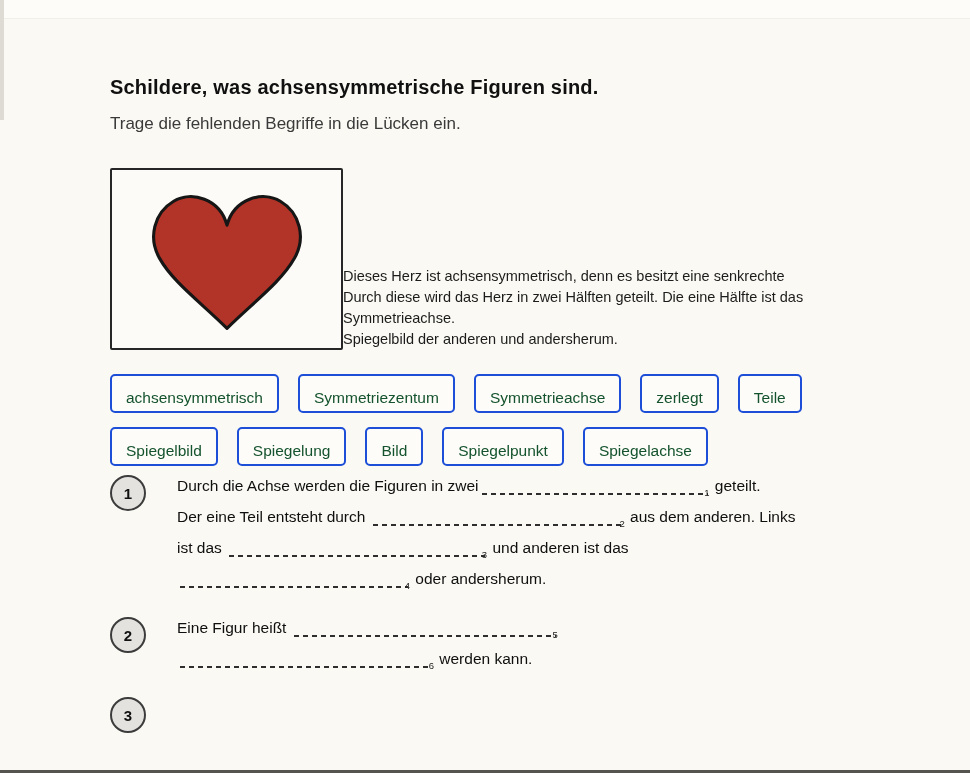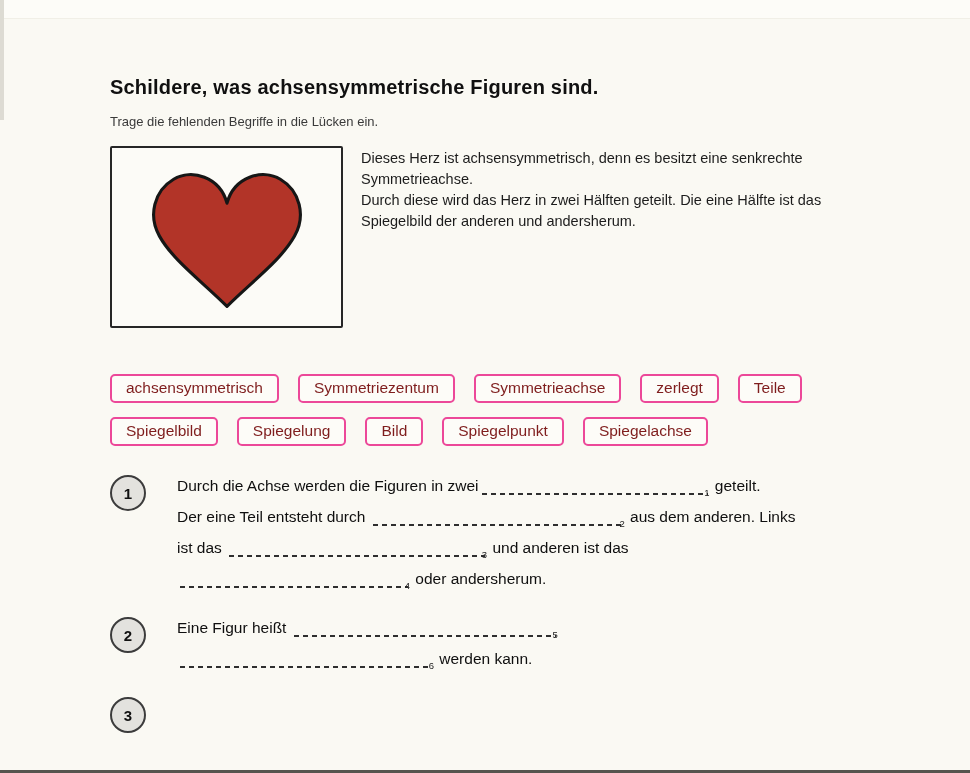--- a/index.html
+++ b/index.html
@@ -3,29 +3,29 @@
 <meta charset="utf-8">
 <style>
   html,body{margin:0;padding:0;}
   body{font-family:"Liberation Sans","DejaVu Sans",sans-serif;}
   .page{position:relative;width:970px;height:773px;background:#faf9f3;overflow:hidden;}
   .edge-left{position:absolute;left:0;top:0;width:4px;height:120px;background:#dddbd3;}
   .edge-bottom{position:absolute;left:0;bottom:0;width:970px;height:3px;background:#56544e;}
   .edge-top{position:absolute;left:0;top:0;width:970px;height:18px;background:#fdfcf8;border-bottom:1px solid #f1efe7;}
 
   .title{position:absolute;left:110px;top:76px;margin:0;font-size:20px;font-weight:bold;color:#101010;letter-spacing:.2px;}
-  .subtitle{position:absolute;left:110px;top:114px;margin:0;font-size:13px;color:#3a3a3a;}
+  .subtitle{position:absolute;left:110px;top:114px;margin:0;font-size:17px;color:#3a3a3a;}
 
-  .hero{position:absolute;left:110px;top:146px;display:flex;align-items:flex-start;gap:18px;}
+  .hero{position:absolute;left:110px;top:168px;display:flex;align-items:flex-end;}
   .heart-box{width:233px;height:182px;border:2px solid #262626;border-radius:2px;background:#fcfbf7;display:flex;align-items:center;justify-content:center;box-sizing:border-box;}
   .hero-text{width:515px;padding-top:2px;font-size:14.5px;line-height:21px;color:#1c1c1c;}
 
   .word-bank{position:absolute;left:110px;top:374px;}
   .wb-row{display:flex;gap:19px;margin-bottom:14px;}
-  .word-btn{display:inline-block;border:2px solid #ec4899;border-radius:5px;background:#fdfcf8;padding:3px 14px 4px;font-size:15.5px;color:#7f1d1d;white-space:nowrap;cursor:pointer;}
+  .word-btn{display:inline-block;border:2px solid #1d4ed8;border-radius:5px;background:#fdfcf8;padding:13px 14px 4px;font-size:15.5px;color:#14532d;white-space:nowrap;cursor:pointer;}
 
   .exercises{position:absolute;left:110px;top:470px;width:790px;}
   .exercise{display:flex;align-items:flex-start;margin-bottom:18px;}
   .ex-circle{flex:none;width:36px;height:36px;margin-top:5px;margin-right:31px;border:2px solid #3c3c3c;border-radius:50%;background:#e3e2de;display:flex;align-items:center;justify-content:center;font-size:15px;font-weight:bold;color:#111;box-sizing:border-box;}
   .ex-lines{font-size:15.5px;line-height:31px;color:#0f0f0f;}
   .ex-line{white-space:nowrap;}
 
   .blank{position:relative;display:inline-block;height:16px;vertical-align:-4px;margin:0 3px;background:repeating-linear-gradient(90deg,#2e2e2e 0 5px,transparent 5px 9px) left bottom/100% 2px no-repeat;}
   .blank .bnum{position:absolute;right:-2px;bottom:-2px;font-size:9.5px;line-height:1;color:#222;}
   .w1{width:226px;} .w2{width:250px;} .w3{width:256px;} .w4{width:228px;}
@@ -44,22 +44,22 @@
   <p class="subtitle">Trage die fehlenden Begriffe in die Lücken ein.</p>
 
   <div class="hero">
     <div class="heart-box">
       <svg width="178" height="160" viewBox="0 0 200 180">
         <path d="M100,52 C92,22 60,13 40,25 C18,38 11,66 24,89 C39,116 72,140 100,168 C128,140 161,116 176,89 C189,66 182,38 160,25 C140,13 108,22 100,52 Z" stroke="#161616" stroke-width="3.5" stroke-linejoin="round" fill="#b23428"></path>
       </svg>
     </div>
     <div class="hero-text">
       <div>Dieses Herz ist achsensymmetrisch, denn es besitzt eine senkrechte</div>
+      <div>Durch diese wird das Herz in zwei Hälften geteilt. Die eine Hälfte ist das</div>
       <div>Symmetrieachse.</div>
-      <div>Durch diese wird das Herz in zwei Hälften geteilt. Die eine Hälfte ist das</div>
       <div>Spiegelbild der anderen und andersherum.</div>
     </div>
   </div>
 
   <div class="word-bank">
     <div class="wb-row">
       <span class="word-btn">achsensymmetrisch</span>
       <span class="word-btn">Symmetriezentum</span>
       <span class="word-btn">Symmetrieachse</span>
       <span class="word-btn">zerlegt</span>

